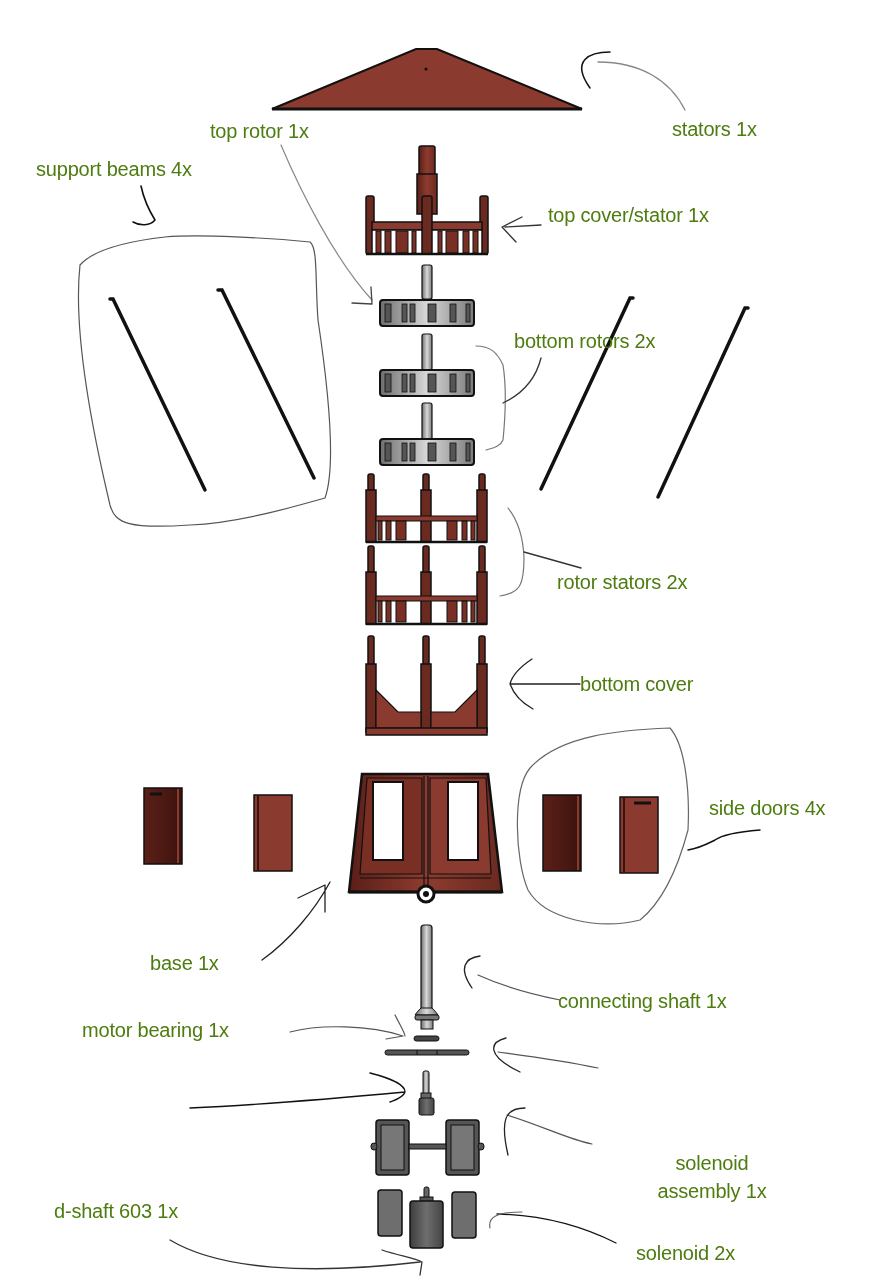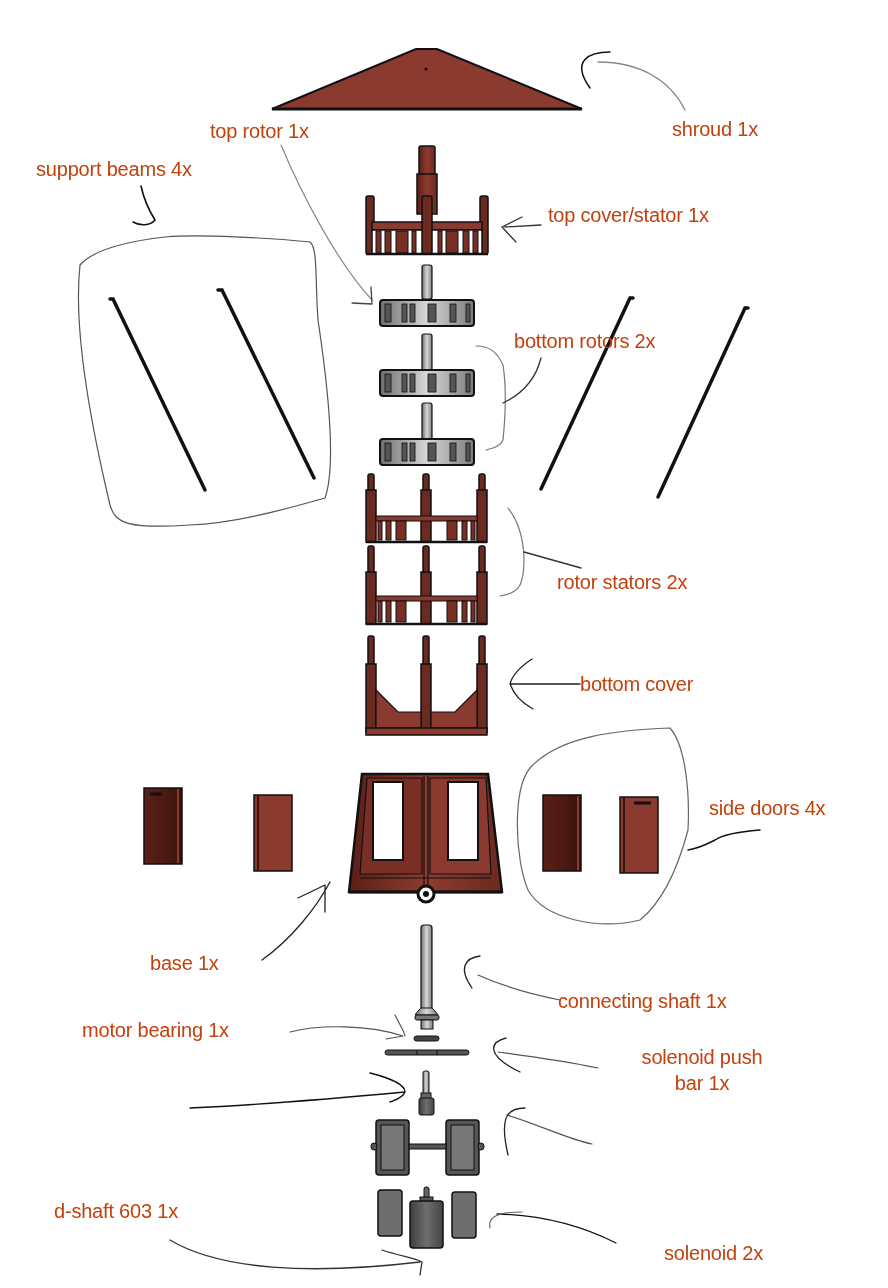--- a/index.html
+++ b/index.html
@@ -1,18 +1,18 @@
 <!DOCTYPE html>
 <html><head>
 <meta charset="utf-8">
 <style>
   html, body { margin: 0; padding: 0; background: #ffffff; }
   body { width: 888px; height: 1288px; position: relative; overflow: hidden; font-family: "Liberation Sans", sans-serif; }
   #stage { position: absolute; left: 0; top: 0; width: 888px; height: 1288px; }
-  .lbl { position: absolute; font-size: 20px; color: #c2410c; white-space: nowrap; line-height: 22px; letter-spacing: -0.2px; }
+  .lbl { position: absolute; font-size: 20px; color: #4d7c0f; white-space: nowrap; line-height: 22px; letter-spacing: -0.2px; }
   .lbl.center { text-align: center; }
 </style>
 </head>
 <body>
 
 <div id="stage">
 <svg width="888" height="1288" viewBox="0 0 888 1288" xmlns="http://www.w3.org/2000/svg">
   <defs>
     <linearGradient id="redG" x1="0" x2="1" y1="0" y2="0">
       <stop offset="0" stop-color="#5a1f17"></stop>
@@ -273,32 +273,32 @@
     <path d="M525,1108 C505,1108 500,1120 508,1155" stroke="#222" stroke-width="1.3"></path>
 
     <path d="M616,1243 C580,1225 540,1215 497,1214" stroke="#111" stroke-width="1.3"></path>
     <path d="M522,1212 C495,1212 488,1218 490,1228" stroke="#666" stroke-width="1.2"></path>
 
     <path d="M170,1240 C220,1270 310,1275 420,1262 M382,1250 C400,1256 415,1258 422,1262 L420,1275" stroke="#333" stroke-width="1.3"></path>
   </g>
 </svg>
 
   
-  <div class="lbl" style="left:672px; top:118px;">shroud 1x</div>
+  <div class="lbl" style="left:672px; top:118px;">stators 1x</div>
   <div class="lbl" style="left:210px; top:120px;">top rotor 1x</div>
   <div class="lbl" style="left:36px; top:158px;">support beams 4x</div>
   <div class="lbl" style="left:548px; top:204px;">top cover/stator 1x</div>
   <div class="lbl" style="left:514px; top:330px;">bottom rotors 2x</div>
   <div class="lbl" style="left:557px; top:571px;">rotor stators 2x</div>
   <div class="lbl" style="left:580px; top:673px;">bottom cover</div>
   <div class="lbl" style="left:709px; top:797px;">side doors 4x</div>
   <div class="lbl" style="left:150px; top:952px;text-align:center;">base 1x</div>
   <div class="lbl" style="left:558px; top:990px;">connecting shaft 1x</div>
   <div class="lbl" style="left:82px; top:1019px;">motor bearing 1x</div>
-  <div class="lbl center" style="left:612px; top:1046px; width:180px;">
-    <div>solenoid push</div>
-    <div style="margin-top:4px;">bar 1x</div>
-  </div>
   <div class="lbl center" style="left:40px; top:1075px; width:222px;">
   </div>
+  <div class="lbl center" style="left:622px; top:1152px; width:180px;">
+    <div>solenoid</div>
+    <div style="margin-top:6px;">assembly 1x</div>
+  </div>
   <div class="lbl" style="left:54px; top:1200px;">d-shaft 603 1x</div>
-  <div class="lbl" style="left:664px; top:1242px;">solenoid 2x</div>
+  <div class="lbl" style="left:636px; top:1242px;">solenoid 2x</div>
 </div>
 
 </body></html>

